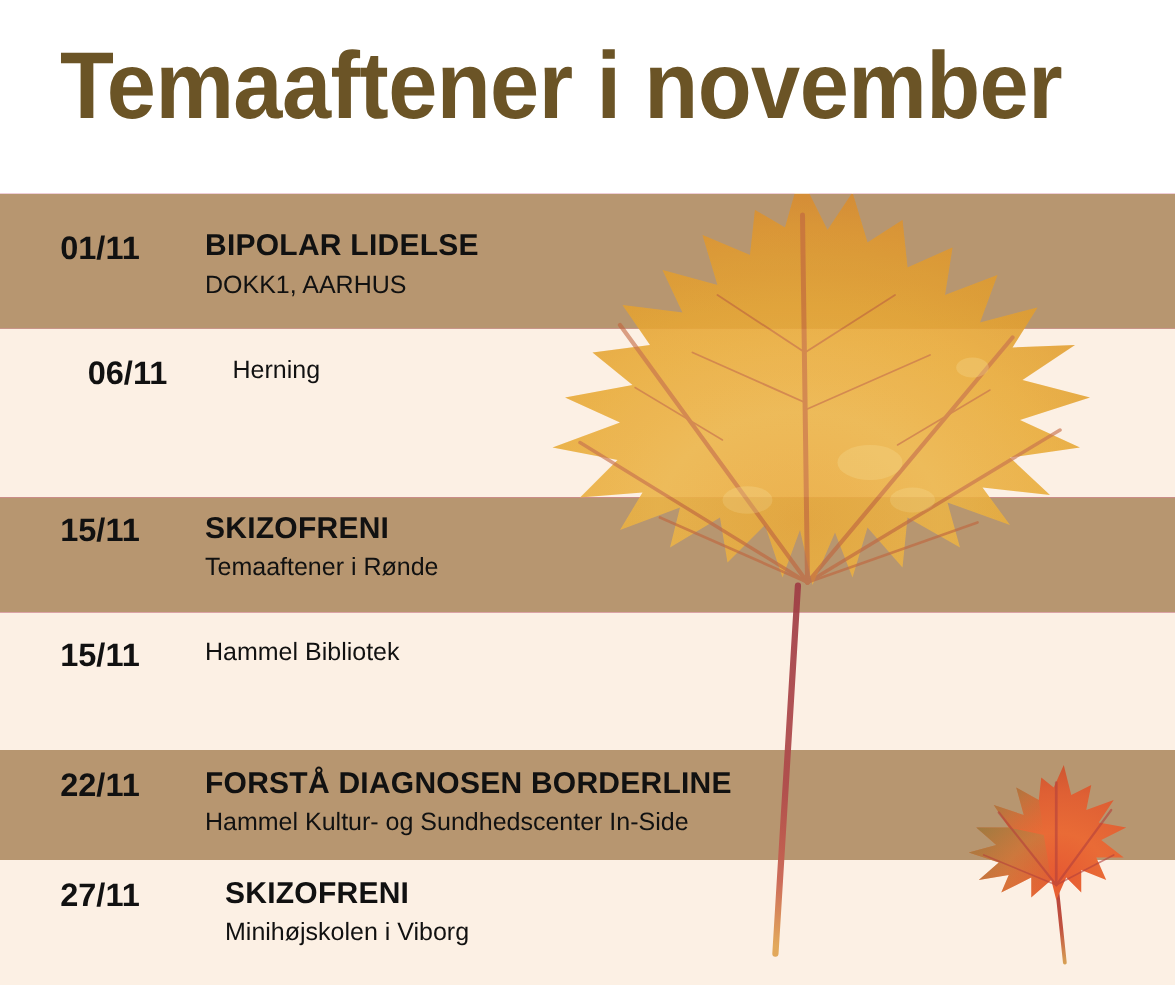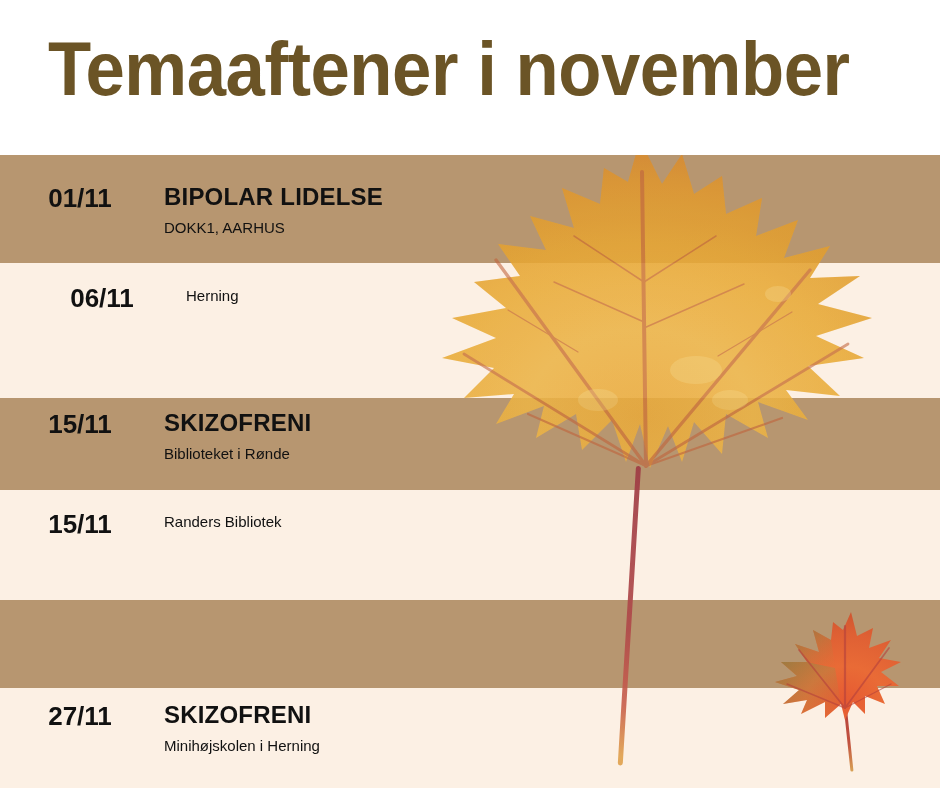--- a/index.html
+++ b/index.html
@@ -110,21 +110,21 @@
     font-weight:bold;
     font-size:24px;
     line-height:32px;
     color:#111111;
     letter-spacing:0.2px;
     text-transform:uppercase;
     margin:0;
   }
   .event-venue{
     font-weight:normal;
-    font-size:15px;
+    font-size:20px;
     line-height:28px;
     color:#111111;
     margin:1px 0 0 0;
   }
 </style>
 </head>
 <body>
 
 <div id="poster">
 
@@ -248,31 +248,38 @@
       <div class="event-row" style="top: 281px; padding-left: 22px;">
         <div class="event-date">06/11</div>
         <div class="event-body">
           <div class="event-venue">Herning</div>
         </div>
       </div>
       <div class="event-row" style="top: 407px;">
         <div class="event-date">15/11</div>
         <div class="event-body">
           <div class="event-title">SKIZOFRENI</div>
-          <div class="event-venue">Biblioteket i Rønde</div>
+          <div class="event-venue">Temaaftener i Rønde</div>
         </div>
       </div>
       <div class="event-row" style="top: 507px;">
         <div class="event-date">15/11</div>
         <div class="event-body">
-          <div class="event-venue">Randers Bibliotek</div>
-        </div>
-      </div>
-      <div class="event-row" style="top: 699px;">
+          <div class="event-venue">Hammel Bibliotek</div>
+        </div>
+      </div>
+      <div class="event-row" style="top: 611px;">
+        <div class="event-date">22/11</div>
+        <div class="event-body">
+          <div class="event-title">FORSTÅ DIAGNOSEN BORDERLINE</div>
+          <div class="event-venue">Hammel Kultur- og Sundhedscenter In-Side</div>
+        </div>
+      </div>
+      <div class="event-row" style="top: 699px; gap: 16px;">
         <div class="event-date">27/11</div>
         <div class="event-body">
           <div class="event-title">SKIZOFRENI</div>
-          <div class="event-venue">Minihøjskolen i Herning</div>
+          <div class="event-venue">Minihøjskolen i Viborg</div>
         </div>
       </div>
     </div>
 
 </div>
 
 </body></html>

